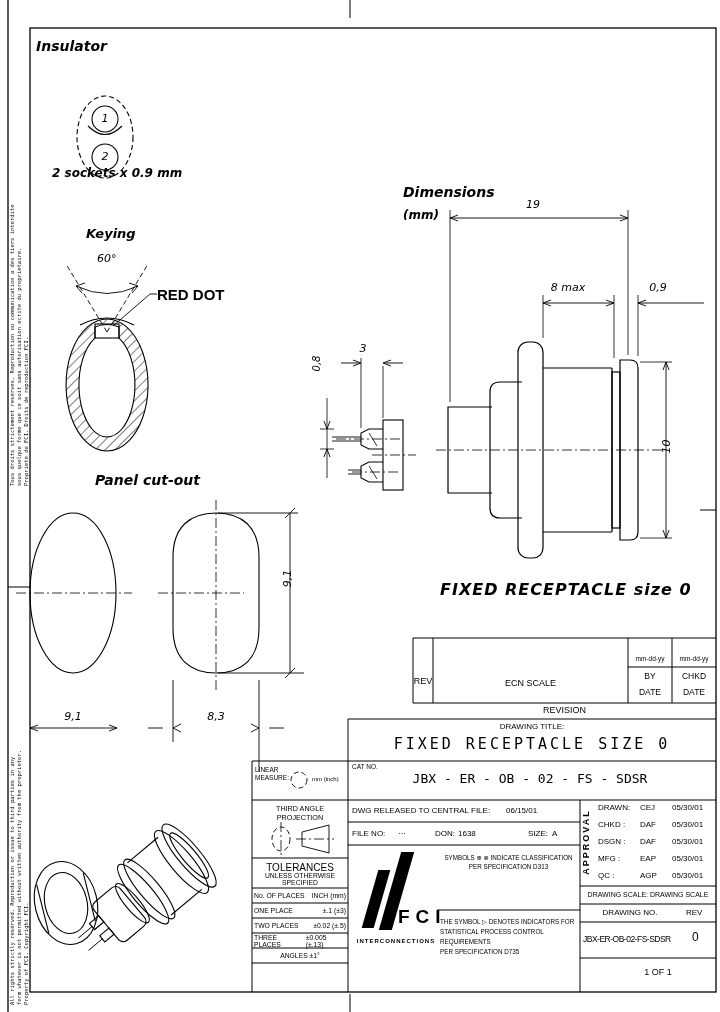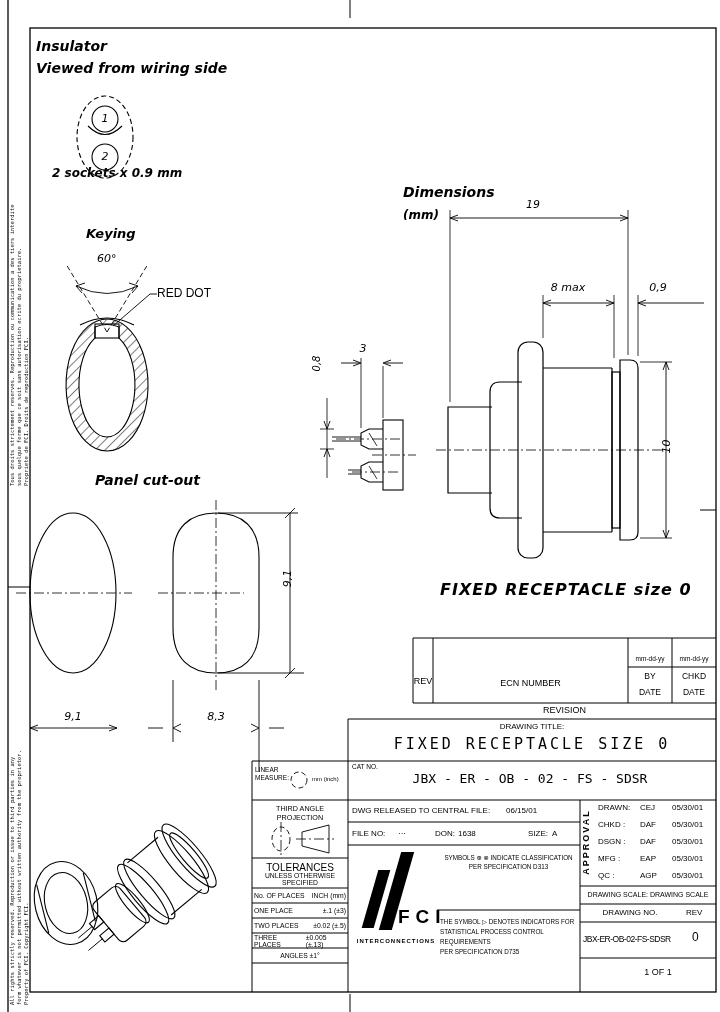--- a/index.html
+++ b/index.html
@@ -201,47 +201,46 @@
     <div>sous quelque forme que ce soit sans autorisation ecrite du proprietaire.</div>
     <div>Propriete de FCI. Droits de reproduction FCI.</div>
   </div>
   <div class="abs vml" style="left:9px;top:560px;height:445px;width:21px">
     <div>All rights strictly reserved. Reproduction or issue to third parties in any</div>
     <div>form whatever is not permitted without written authority from the proprietor.</div>
     <div>Property of FCI. Copyright FCI.</div>
   </div>
 
   <div class="abs it" style="left:36px;top:38px;font-size:14px">Insulator</div>
-  <div class="abs it" style="left:36px;top:60px;font-size:14px">Viewed from wiring side</div>
   <div class="abs dim ctr" style="left:99px;top:112px;width:12px;font-size:11px">1</div>
   <div class="abs dim ctr" style="left:99px;top:150px;width:12px;font-size:11px">2</div>
   <div class="abs it" style="left:52px;top:166px;font-size:12px">2 sockets x 0.9 mm</div>
 
   <div class="abs it" style="left:86px;top:226px;font-size:13px">Keying</div>
   <div class="abs dim" style="left:97px;top:252px">60°</div>
-  <div class="abs" style="left:157px;top:286px;font-size:12px;font-weight:400">RED DOT</div>
+  <div class="abs" style="left:157px;top:286px;font-size:15px;font-weight:700">RED DOT</div>
 
   <div class="abs it" style="left:95px;top:472px;font-size:14px">Panel cut-out</div>
   <div class="abs dim ctr" style="left:58px;top:710px;width:30px">9,1</div>
   <div class="abs dim ctr" style="left:201px;top:710px;width:30px">8,3</div>
   <div class="abs dim ctr rot" style="left:272px;top:572px;width:30px">9,1</div>
 
   <div class="abs it" style="left:403px;top:184px;font-size:14px">Dimensions</div>
   <div class="abs it" style="left:403px;top:208px;font-size:12px">(mm)</div>
   <div class="abs dim ctr" style="left:518px;top:198px;width:30px">19</div>
   <div class="abs dim ctr" style="left:548px;top:281px;width:40px">8 max</div>
   <div class="abs dim ctr" style="left:643px;top:281px;width:30px">0,9</div>
   <div class="abs dim ctr" style="left:355px;top:342px;width:16px">3</div>
   <div class="abs dim ctr rot" style="left:301px;top:358px;width:30px;font-size:10px">0,8</div>
   <div class="abs dim ctr rot" style="left:651px;top:440px;width:30px">10</div>
 
   <div class="abs it" style="left:440px;top:580px;font-size:16px;font-weight:700;letter-spacing:1px">FIXED RECEPTACLE size 0</div>
 
   <div class="abs ctr tb" style="left:409px;top:676px;width:28px;font-size:9px">REV</div>
-  <div class="abs ctr tb" style="left:433px;top:678px;width:195px;font-size:9px">ECN NUMBER</div>
+  <div class="abs ctr tb" style="left:433px;top:678px;width:195px;font-size:9px">ECN SCALE</div>
   <div class="abs ctr" style="left:628px;top:655px;width:44px;font-size:6.5px">mm-dd-yy</div>
   <div class="abs ctr" style="left:672px;top:655px;width:44px;font-size:6.5px">mm-dd-yy</div>
   <div class="abs ctr tb" style="left:628px;top:671px;width:44px;font-size:8.5px">BY</div>
   <div class="abs ctr tb" style="left:628px;top:687px;width:44px;font-size:8.5px">DATE</div>
   <div class="abs ctr tb" style="left:672px;top:671px;width:44px;font-size:8.5px">CHKD</div>
   <div class="abs ctr tb" style="left:672px;top:687px;width:44px;font-size:8.5px">DATE</div>
   <div class="abs ctr tb" style="left:413px;top:705px;width:303px;font-size:9px">REVISION</div>
 
   <div class="abs ctr" style="left:432px;top:722px;width:200px;font-size:8px">DRAWING TITLE:</div>
   <div class="abs ctr mono" style="left:348px;top:735px;width:368px;font-size:15px;letter-spacing:3px">FIXED RECEPTACLE SIZE 0</div>

